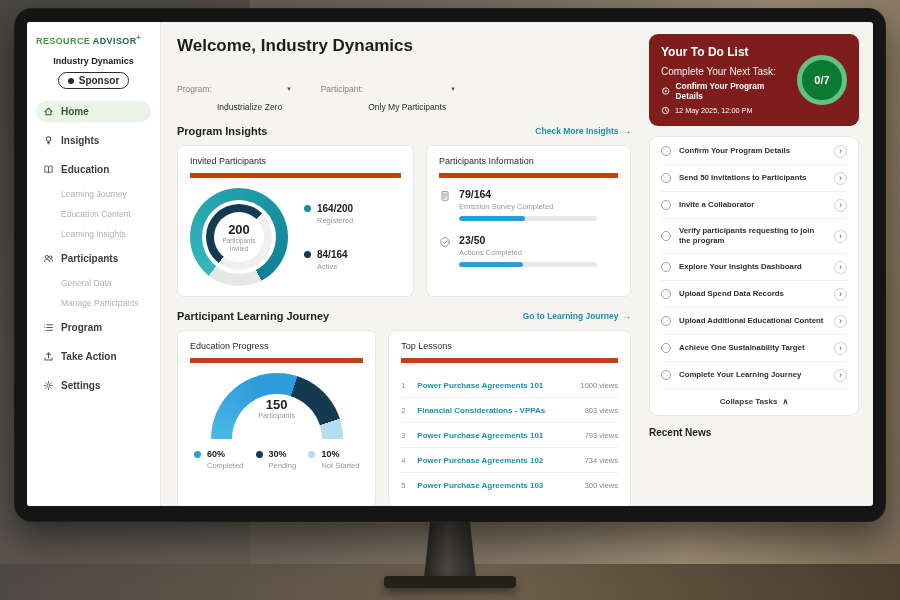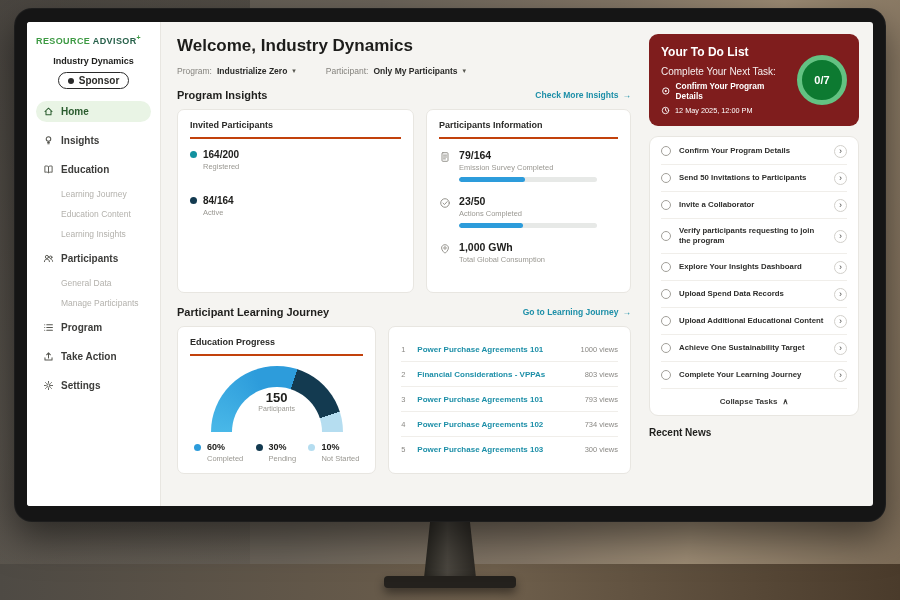--- a/index.html
+++ b/index.html
@@ -35,29 +35,29 @@
   .nav-item svg { color:#55554f; flex-shrink:0; }
   .nav-item.active { background:#e9f4e5; color:#2b5c2f; }
   .nav-item.active svg { color:#2b5c2f; }
   .nav-sub { font-size:8.5px; color:#b3b1ac; padding:4px 7px 4px 25px; margin:1px 0; }
 
   
   .main { flex:1; min-width:0; padding:14px 16px 0; }
   .welcome { font-size:17px; font-weight:bold; color:#1d1d1b; margin-bottom:10px; }
   .filters { display:flex; gap:30px; align-items:center; font-size:8.5px; color:#85837e; }
   .filter { display:flex; gap:5px; align-items:center; }
-  .filter-value { font-weight:bold; color:#2a2a28; }
+  .filter-value { font-weight:normal; color:#2a2a28;margin-top:36px; }
   .dd { font-size:7px; color:#55554f; }
   .section-head { display:flex; justify-content:space-between; align-items:center; margin:13px 0 8px; }
   .section-title { font-size:11px; font-weight:bold; color:#1f1f1d; }
   .section-link { font-size:8.5px; font-weight:bold; color:#1d8fa8; display:flex; gap:4px; align-items:center; }
   .cards { display:flex; gap:12px; align-items:stretch; }
   .card { background:#fff; border:1px solid #e8e6e1; border-radius:7px; padding:10px 12px; }
-  .card-title { font-size:9px; font-weight:bold; color:#2a2a28; padding-bottom:7px;
-    border-bottom:2px solid #c2410c; margin-bottom:10px; }
+  .card-title { font-size:9px; font-weight:normal; color:#2a2a28; padding-bottom:7px;
+    border-bottom:5px solid #c2410c; margin-bottom:10px; }
   .card-invited { flex:1.18; } .card-info { flex:1; }
   .card-edu { flex:1; } .card-lessons { flex:1.25; }
 
   .donut-row { display:flex; align-items:center; gap:16px; }
   .donut { position:relative; width:98px; height:98px; flex-shrink:0; }
   .ring1 { position:absolute; inset:0; border-radius:50%;
     background:conic-gradient(from 218deg,#35b8bd 0deg,#0d7f95 295deg,#e6e8e6 295deg 360deg); }
   .ring-gap { position:absolute; inset:12px; border-radius:50%; background:#fff; }
   .ring2 { position:absolute; inset:16px; border-radius:50%;
     background:conic-gradient(from 218deg,#133a50 0deg 186deg,#f0f1ef 186deg 360deg); }
@@ -218,20 +218,29 @@
           <span class="section-link">
             <span>Check More Insights</span>
             <span>→</span>
           </span>
         </div>
 
         <div class="cards">
           <div class="card card-invited">
             <div class="card-title">Invited Participants</div>
             <div class="donut-row">
+              <div class="donut">
+                <div class="ring1"></div>
+                <div class="ring-gap"></div>
+                <div class="ring2"></div>
+                <div class="ring-center">
+                  <span class="center-num">200</span>
+                  <span class="center-lab">Participants Invited</span>
+                </div>
+              </div>
               <div class="legend">
                 <div>
                   <div class="legend-top">
                       <span class="dot dot-teal"></span>
                       <span>164/200</span>
                     </div>
                   <div class="legend-sub">Registered</div>
                 </div>
                 <div>
                   <div class="legend-top">
@@ -265,30 +274,20 @@
                   <path d="M4.7 7.2 L6.4 8.8 L9.5 5.4"></path>
                 </svg>
               <div>
                 <div class="stat-value">23/50</div>
                 <div class="stat-label">Actions Completed</div>
                 <div class="bar">
                     <div class="bar-fill bf-46"></div>
                   </div>
               </div>
             </div>
-            <div class="stat">
-              <svg width="12" height="12" viewBox="0 0 14 14" fill="none" stroke="currentColor" stroke-width="1.1" stroke-linejoin="round">
-                  <path d="M7 12 C7 12 11 8.8 11 5.8 C11 3.6 9.2 2 7 2 C4.8 2 3 3.6 3 5.8 C3 8.8 7 12 7 12 Z"></path>
-                  <circle cx="7" cy="5.8" r="1.4"></circle>
-                </svg>
-              <div>
-                <div class="stat-value">1,000 GWh</div>
-                <div class="stat-label">Total Global Consumption</div>
-              </div>
-            </div>
           </div>
         </div>
 
         <div class="section-head">
           <span class="section-title">Participant Learning Journey</span>
           <span class="section-link">
             <span>Go to Learning Journey</span>
             <span>→</span>
           </span>
         </div>
@@ -323,20 +322,21 @@
                 <div class="legend-top">
                     <span class="dot dot-light"></span>
                     <span>10%</span>
                   </div>
                 <div class="legend-sub">Not Started</div>
               </div>
             </div>
           </div>
 
           <div class="card card-lessons">
+            <div class="card-title">Top Lessons</div>
             <div class="lesson">
               <span class="l-rank">1</span>
               <span class="l-title">Power Purchase Agreements 101</span>
               <span class="l-views">1000 views</span>
             </div>
             <div class="lesson">
               <span class="l-rank">2</span>
               <span class="l-title">Financial Considerations - VPPAs</span>
               <span class="l-views">803 views</span>
             </div>

